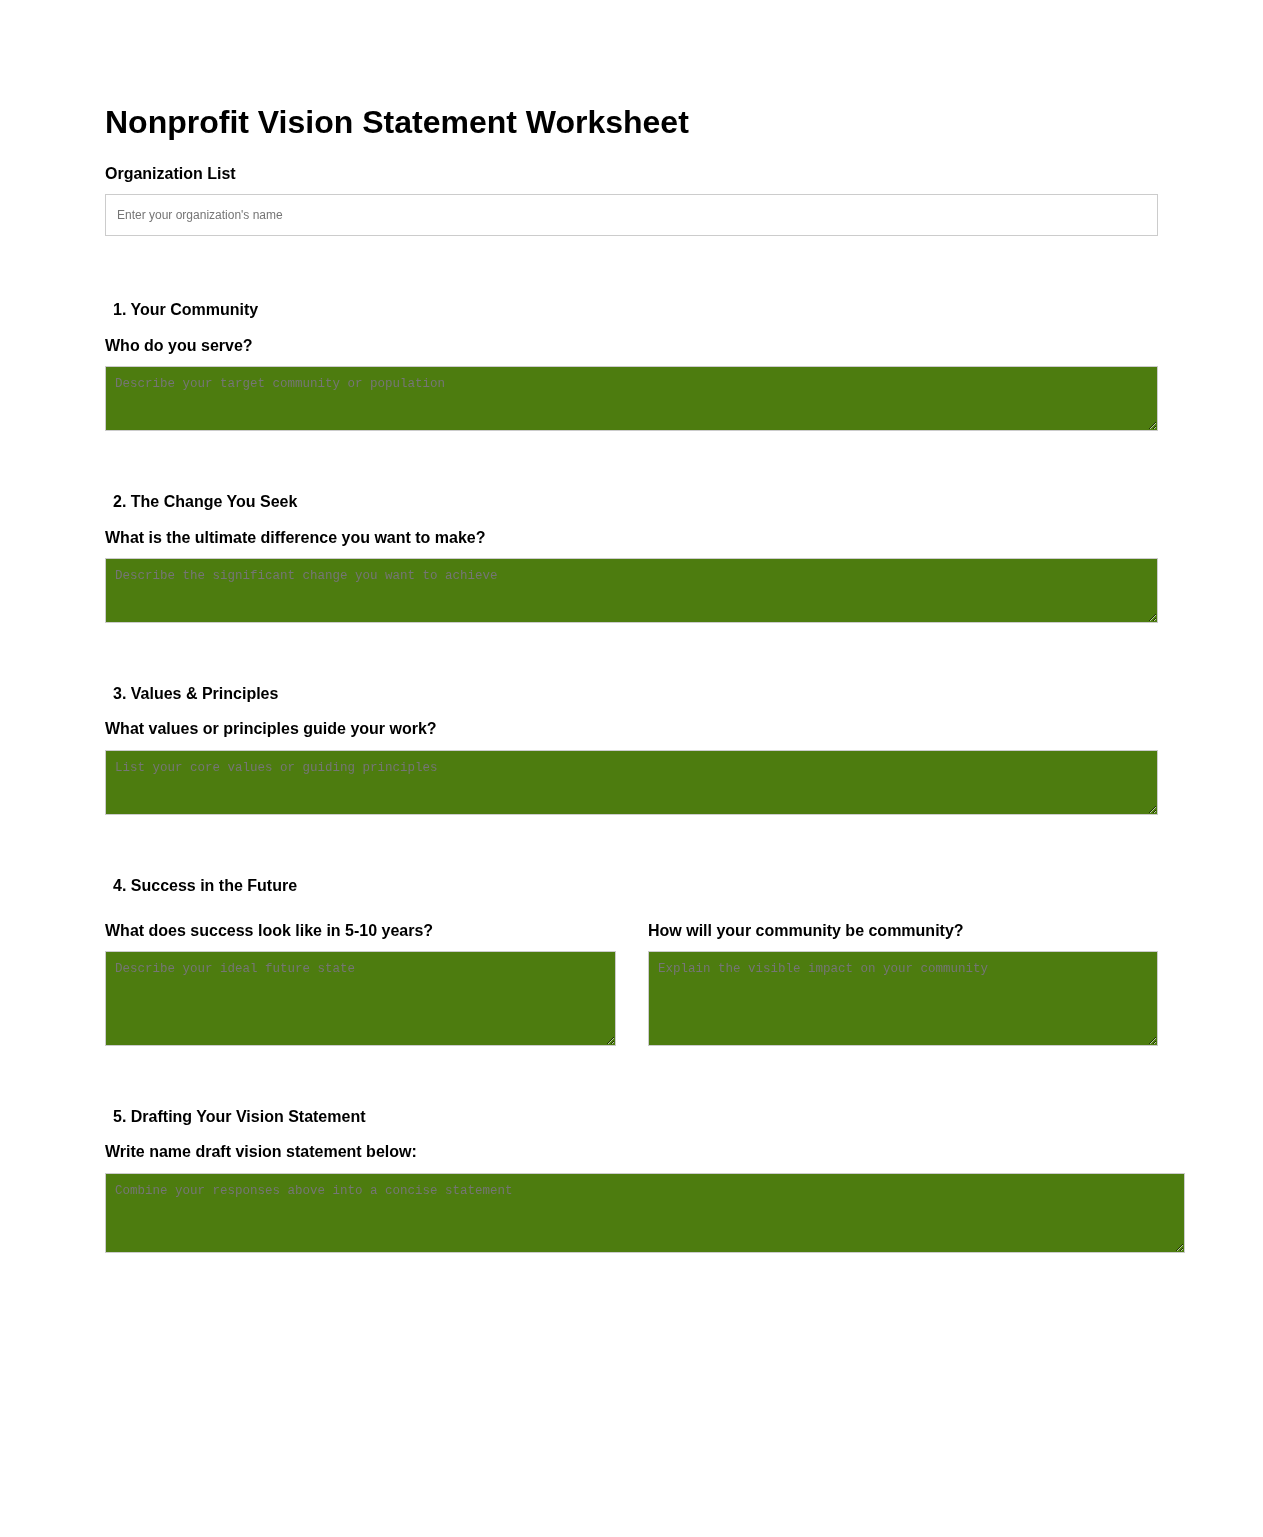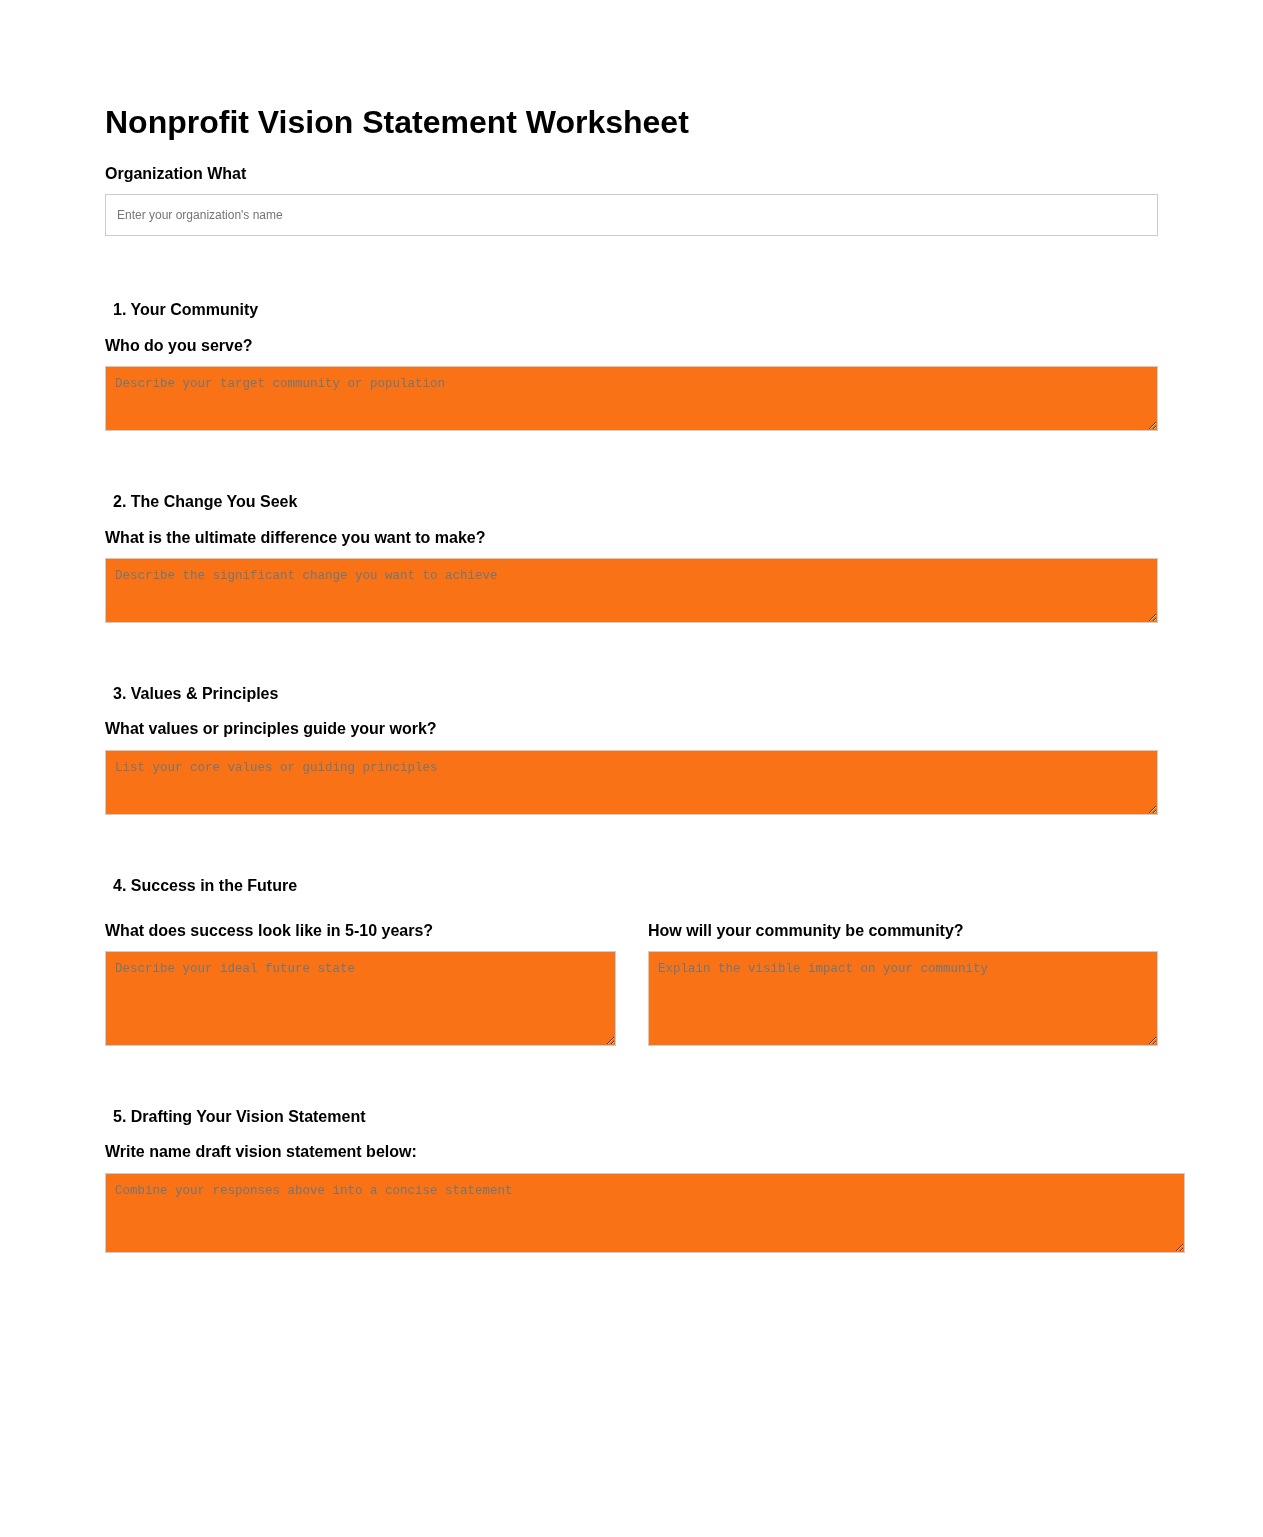--- a/index.html
+++ b/index.html
@@ -9,32 +9,32 @@
   .lbl { position: absolute; left: 0; margin: 0; font-size: 16px; font-weight: bold; line-height: 20px; white-space: nowrap; }
   h2 { position: absolute; left: 0; margin: 8px; font-size: 16px; font-weight: bold; line-height: 24px; white-space: nowrap; }
   input.text-in {
     position: absolute; left: 0; top: 194px; width: 1053px; height: 42px; box-sizing: border-box;
     border: 1px solid #cccccc; padding: 0 11px; font-family: "Liberation Sans", sans-serif; font-size: 12px; color: #000;
     outline: none; background: #fff;
   }
   input.text-in::placeholder { color: #757575; }
   textarea {
     position: absolute; box-sizing: border-box; border: 1px solid #cccccc; padding: 9px 9px;
-    font-family: "Liberation Mono", monospace; font-size: 12.5px; line-height: 16px; color: #000; resize: vertical; outline: none; background: #f97316;
+    font-family: "Liberation Mono", monospace; font-size: 12.5px; line-height: 16px; color: #000; resize: vertical; outline: none; background: #4d7c0f;
   }
   textarea::placeholder { color: #757575; }
 </style>
 </head>
 <body>
 
 <div class="page">
 
   <h1>Nonprofit Vision Statement Worksheet</h1>
 
-  <label class="lbl" style="top:164px;">Organization What</label>
+  <label class="lbl" style="top:164px;">Organization List</label>
   <input class="text-in" type="text" placeholder="Enter your organization's name" style="">
 
   <section>
     <h2 style="top:290px;">1. Your Community</h2>
     <label class="lbl" style="top:336px;">Who do you serve?</label>
     <textarea style="left: 0px; top: 366px; width: 1053px; height: 65px;" placeholder="Describe your target community or population"></textarea>
   </section>
 
   <section>
     <h2 style="top:482px;">2. The Change You Seek</h2>

